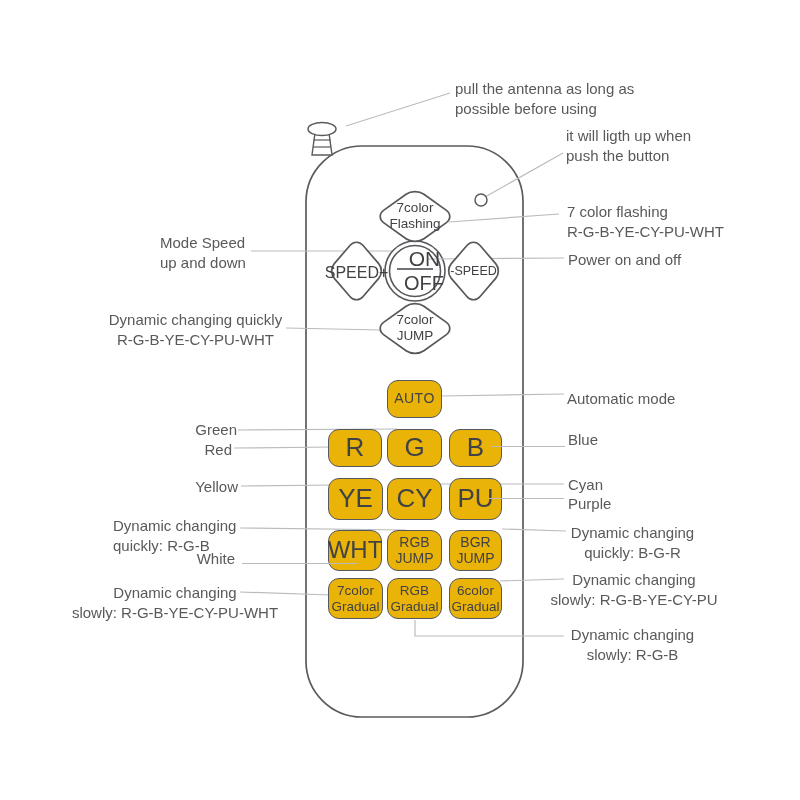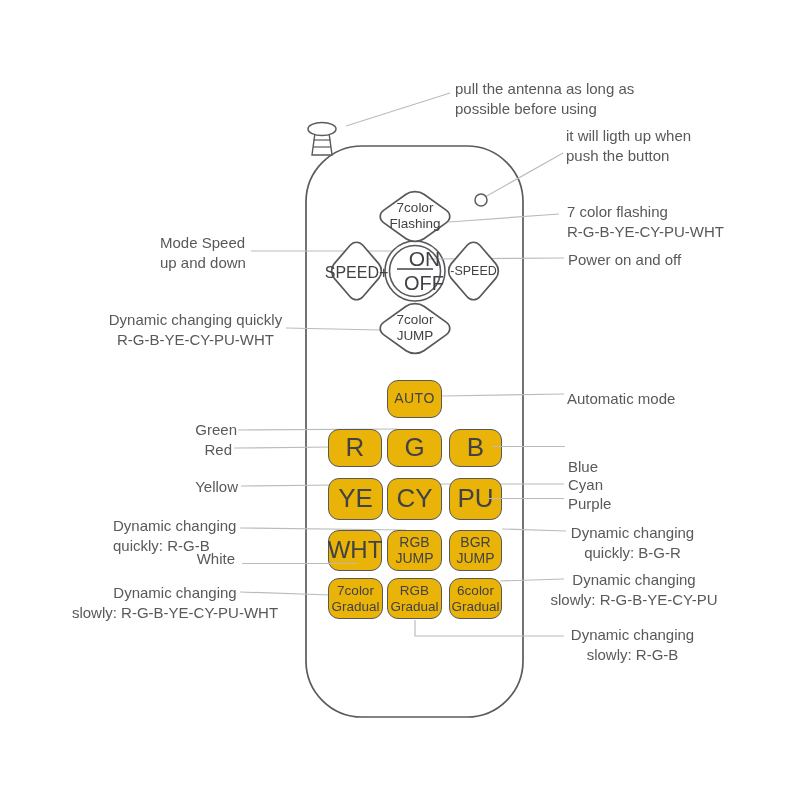--- a/index.html
+++ b/index.html
@@ -132,21 +132,21 @@
   <div class="ann" style="left:567px;top:202px;">7 color flashing
 R-G-B-YE-CY-PU-WHT</div>
   <div class="ann" style="left:160px;top:233px;">Mode Speed
 up and down</div>
   <div class="ann" style="left:568px;top:250px;">Power on and off</div>
   <div class="ann" style="left:105px;top:310px;width:181px;text-align:center;">Dynamic changing quickly
 R-G-B-YE-CY-PU-WHT</div>
   <div class="ann" style="left:567px;top:389px;">Automatic mode</div>
   <div class="ann" style="left:137px;top:420px;width:100px;text-align:right;">Green</div>
   <div class="ann" style="left:132px;top:440px;width:100px;text-align:right;">Red</div>
-  <div class="ann" style="left:568px;top:457px;">Blue</div>
+  <div class="ann" style="left:568px;top:430px;">Blue</div>
   <div class="ann" style="left:138px;top:477px;width:100px;text-align:right;">Yellow</div>
   <div class="ann" style="left:568px;top:475px;">Cyan</div>
   <div class="ann" style="left:568px;top:494px;">Purple</div>
   <div class="ann" style="left:113px;top:516px;">Dynamic changing
 quickly: R-G-B</div>
   <div class="ann" style="left:135px;top:549px;width:100px;text-align:right;">White</div>
   <div class="ann" style="left:552px;top:523px;width:161px;text-align:center;">Dynamic changing
 quickly: B-G-R</div>
   <div class="ann" style="left:65px;top:583px;width:220px;text-align:center;">Dynamic changing
 slowly: R-G-B-YE-CY-PU-WHT</div>

